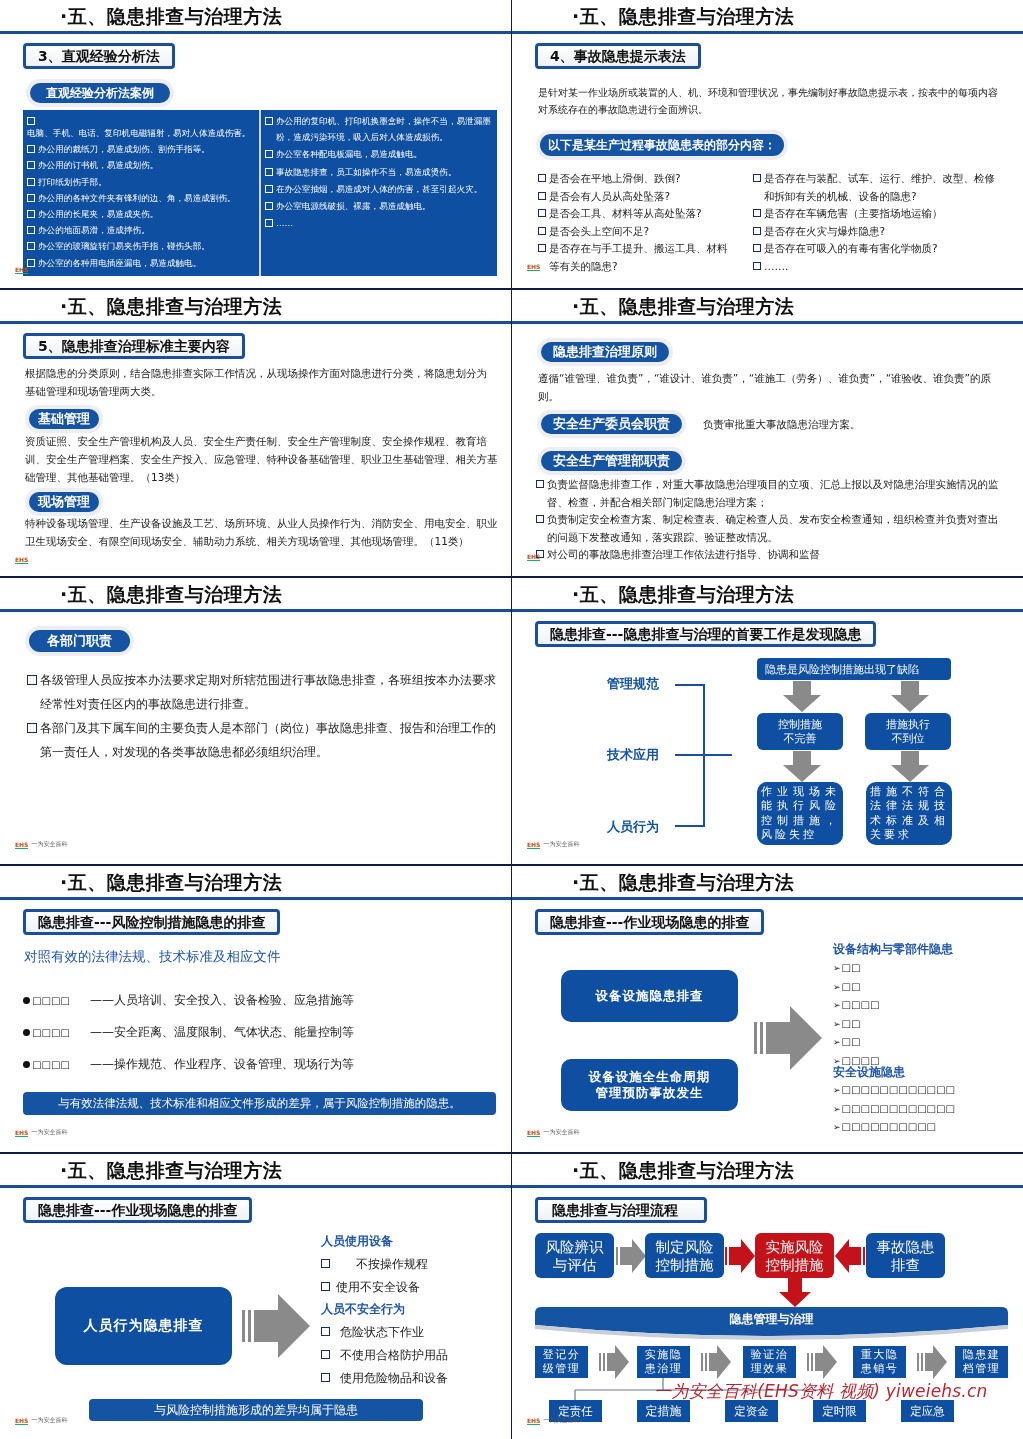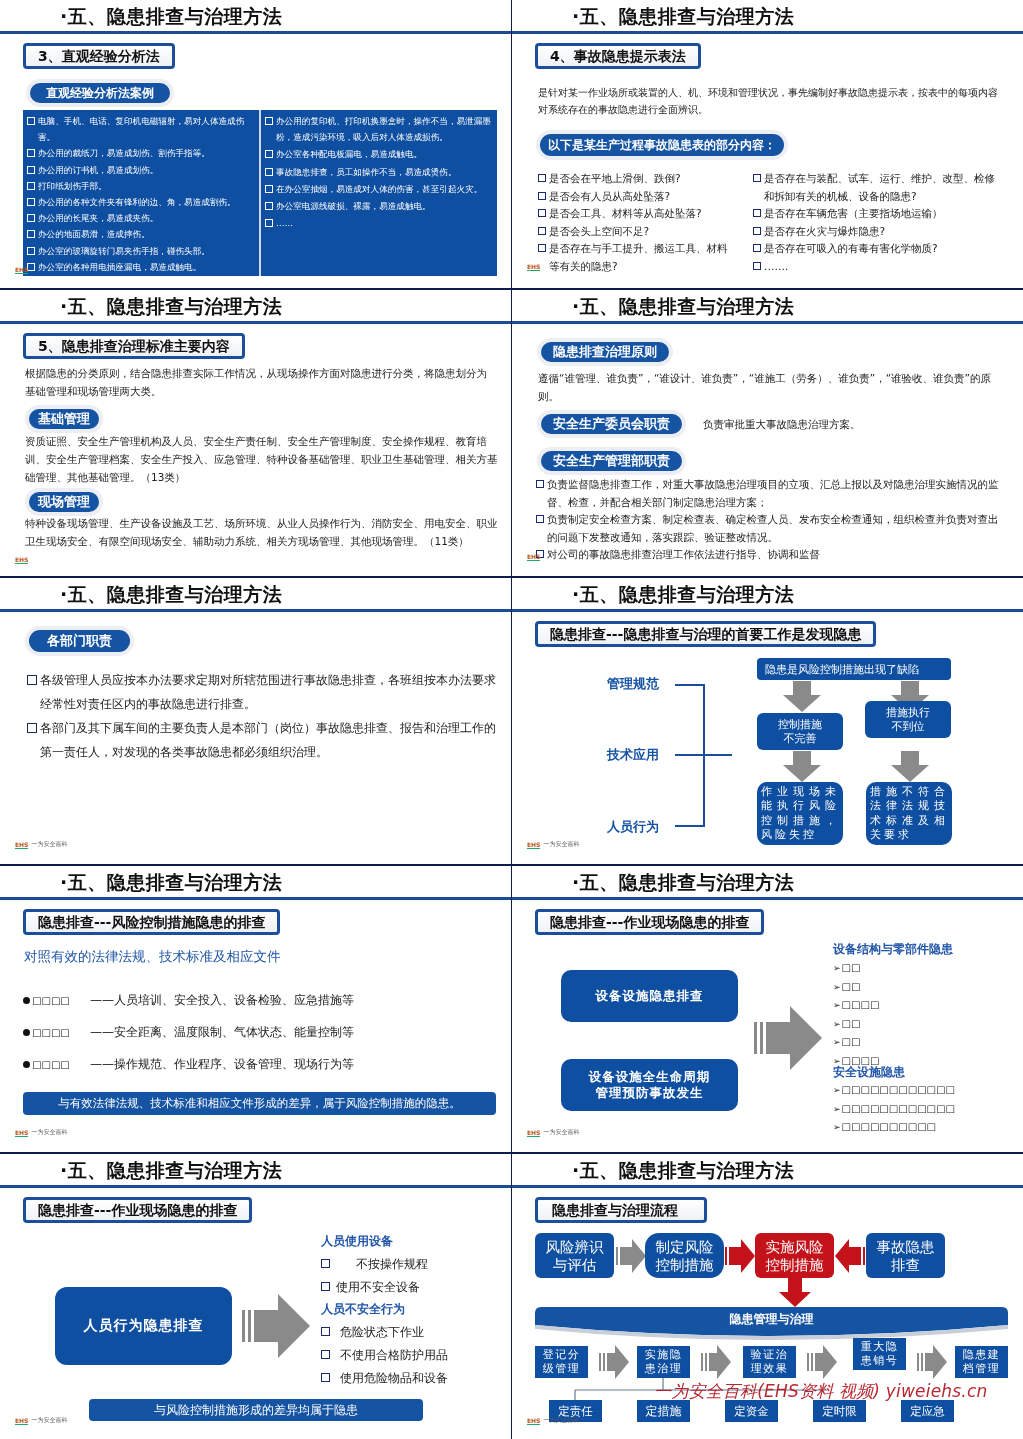--- a/index.html
+++ b/index.html
@@ -33,21 +33,21 @@
 
 <div class="grid">
 
   <div class="slide" style="left:0;top:0;">
     <div class="slide-title">·五、隐患排查与治理方法</div>
     <div class="title-rule"></div>
     <div class="section-box" style="top:43px;">3、直观经验分析法</div>
     <div class="pill" style="left:30px;top:83px;height:20px;line-height:20px;font-size:12px;">直观经验分析法案例</div>
     <div class="case-panel">
       <div class="case-col" id="s1-left">
-          <div style="display: flex; align-items: flex-start;">
+          <div style="display: flex; align-items: flex-start; flex-direction: column;">
             <span class="cb cb-w" style="margin-top: 4px;"></span>
             <span>电脑、手机、电话、复印机电磁辐射，易对人体造成伤害。</span>
           </div>
           <div style="display: flex; align-items: flex-start;">
             <span class="cb cb-w" style="margin-top: 4px;"></span>
             <span>办公用的裁纸刀，易造成划伤、割伤手指等。</span>
           </div>
           <div style="display: flex; align-items: flex-start;">
             <span class="cb cb-w" style="margin-top: 4px;"></span>
             <span>办公用的订书机，易造成划伤。</span>
@@ -237,21 +237,21 @@
       <path d="M3 7 H32 V148 H3 M3 77 H60" stroke="#1b4f9c" stroke-width="2" fill="none"></path>
     </svg>
     <div class="bbox" style="left:245px;top:80px;width:194px;height:22px;font-size:11px;border-radius:4px;justify-content:flex-start;padding-left:8px;">隐患是风险控制措施出现了缺陷</div>
     <svg class="garrow" style="left:270px;top:103px;" width="40" height="32">
         <polygon points="11,0 29,0 29,14 39,14 20,31 1,14 11,14" fill="#8a8a8a"></polygon>
       </svg>
     <svg class="garrow" style="left:378px;top:103px;" width="40" height="32">
         <polygon points="11,0 29,0 29,14 39,14 20,31 1,14 11,14" fill="#8a8a8a"></polygon>
       </svg>
     <div class="bbox" style="left:245px;top:135px;width:86px;height:37px;font-size:11px;line-height:14px;padding:0 16px;">控制措施不完善</div>
-    <div class="bbox" style="left:353px;top:123px;width:86px;height:37px;font-size:11px;line-height:14px;padding:0 16px;">措施执行不到位</div>
+    <div class="bbox" style="left:353px;top:135px;width:86px;height:37px;font-size:11px;line-height:14px;padding:0 16px;">措施执行不到位</div>
     <svg class="garrow" style="left:270px;top:173px;" width="40" height="32">
         <polygon points="11,0 29,0 29,14 39,14 20,31 1,14 11,14" fill="#8a8a8a"></polygon>
       </svg>
     <svg class="garrow" style="left:378px;top:173px;" width="40" height="32">
         <polygon points="11,0 29,0 29,14 39,14 20,31 1,14 11,14" fill="#8a8a8a"></polygon>
       </svg>
     <div class="bbox" style="left:245px;top:204px;width:86px;height:63px;font-size:11px;line-height:14.5px;padding:0 4px;letter-spacing:3px;text-align:justify;border-radius:10px;">作业现场未能执行风险控制措施，风险失控</div>
     <div class="bbox" style="left:354px;top:204px;width:86px;height:63px;font-size:11px;line-height:14.5px;padding:0 4px;letter-spacing:3px;text-align:justify;border-radius:10px;">措施不符合法律法规技术标准及相关要求</div>
     <div class="footer-logo">
         <span class="mark">EHS</span>
@@ -366,21 +366,21 @@
   <div class="slide" style="left:512px;top:1154px;height:285px;">
     <div class="slide-title">·五、隐患排查与治理方法</div>
     <div class="title-rule"></div>
     <div class="section-box" style="padding:2px 14px;width:172px;">隐患排查与治理流程</div>
 
     <div class="bbox" style="left:23px;top:79px;width:79px;height:45px;font-size:14.5px;line-height:18px;padding:0 6px;border-radius:6px;">风险辨识与评估</div>
     <svg class="garrow" style="left:104px;top:85px;" width="30" height="34">
         <rect x="0" y="8" width="2" height="18" fill="#8a8a8a"></rect>
         <polygon points="4,8 16,8 16,0 30,17 16,34 16,26 4,26" fill="#8a8a8a"></polygon>
       </svg>
-    <div class="bbox" style="left:133px;top:79px;width:79px;height:45px;font-size:14.5px;line-height:18px;padding:0 6px;border-radius:14px;">制定风险控制措施</div>
+    <div class="bbox" style="left:133px;top:79px;width:79px;height:45px;font-size:14.5px;line-height:18px;padding:0 6px;border-radius:6px;">制定风险控制措施</div>
     <svg class="garrow" style="left:213px;top:85px;" width="30" height="34">
         <rect x="0" y="8" width="2" height="18" fill="#c4121a"></rect>
         <polygon points="4,8 16,8 16,0 30,17 16,34 16,26 4,26" fill="#c4121a"></polygon>
       </svg>
     <div class="bbox rbox" style="left:243px;top:79px;width:79px;height:45px;font-size:14.5px;line-height:18px;padding:0 6px;border-radius:6px;">实施风险控制措施</div>
     <svg class="garrow" style="left:323px;top:85px;" width="30" height="34">
         <rect x="28" y="8" width="2" height="18" fill="#c4121a"></rect>
         <polygon points="26,8 14,8 14,0 0,17 14,34 14,26 26,26" fill="#c4121a"></polygon>
       </svg>
     <div class="bbox" style="left:354px;top:79px;width:79px;height:45px;font-size:14.5px;line-height:18px;padding:0 6px;border-radius:6px;">事故隐患排查</div>
@@ -406,21 +406,21 @@
           <rect x="0" y="8" width="2" height="18" fill="#8a8a8a"></rect>
           <rect x="4" y="8" width="2" height="18" fill="#8a8a8a"></rect>
           <polygon points="8,8 16,8 16,0 30,17 16,34 16,26 8,26" fill="#8a8a8a"></polygon>
         </svg>
         <div class="bbox" style="left: 231px; top: 192px; width: 53px; height: 32px; font-size: 11px; line-height: 14px; padding: 0px 5px; border-radius: 0px; letter-spacing: 1.5px;">验证治理效果</div>
         <svg class="garrow" width="30" height="34" style="left: 295px; top: 191px;">
           <rect x="0" y="8" width="2" height="18" fill="#8a8a8a"></rect>
           <rect x="4" y="8" width="2" height="18" fill="#8a8a8a"></rect>
           <polygon points="8,8 16,8 16,0 30,17 16,34 16,26 8,26" fill="#8a8a8a"></polygon>
         </svg>
-        <div class="bbox" style="left: 341px; top: 184px; width: 53px; height: 32px; font-size: 11px; line-height: 14px; padding: 0px 5px; border-radius: 0px; letter-spacing: 1.5px;">重大隐患销号</div>
+        <div class="bbox" style="left: 341px; top: 192px; width: 53px; height: 32px; font-size: 11px; line-height: 14px; padding: 0px 5px; border-radius: 0px; letter-spacing: 1.5px;">重大隐患销号</div>
         <svg class="garrow" width="30" height="34" style="left: 405px; top: 191px;">
           <rect x="0" y="8" width="2" height="18" fill="#8a8a8a"></rect>
           <rect x="4" y="8" width="2" height="18" fill="#8a8a8a"></rect>
           <polygon points="8,8 16,8 16,0 30,17 16,34 16,26 8,26" fill="#8a8a8a"></polygon>
         </svg>
         <div class="bbox" style="left: 443px; top: 192px; width: 53px; height: 32px; font-size: 11px; line-height: 14px; padding: 0px 5px; border-radius: 0px; letter-spacing: 1.5px;">隐患建档管理</div>
       </div>
 
     <svg style="position:absolute;left:60px;top:224px;" width="260" height="25">
       <path d="M91 0 V12 M3 12 H255 M3 12 V22" stroke="#6c7a95" stroke-width="1.2" fill="none"></path>

